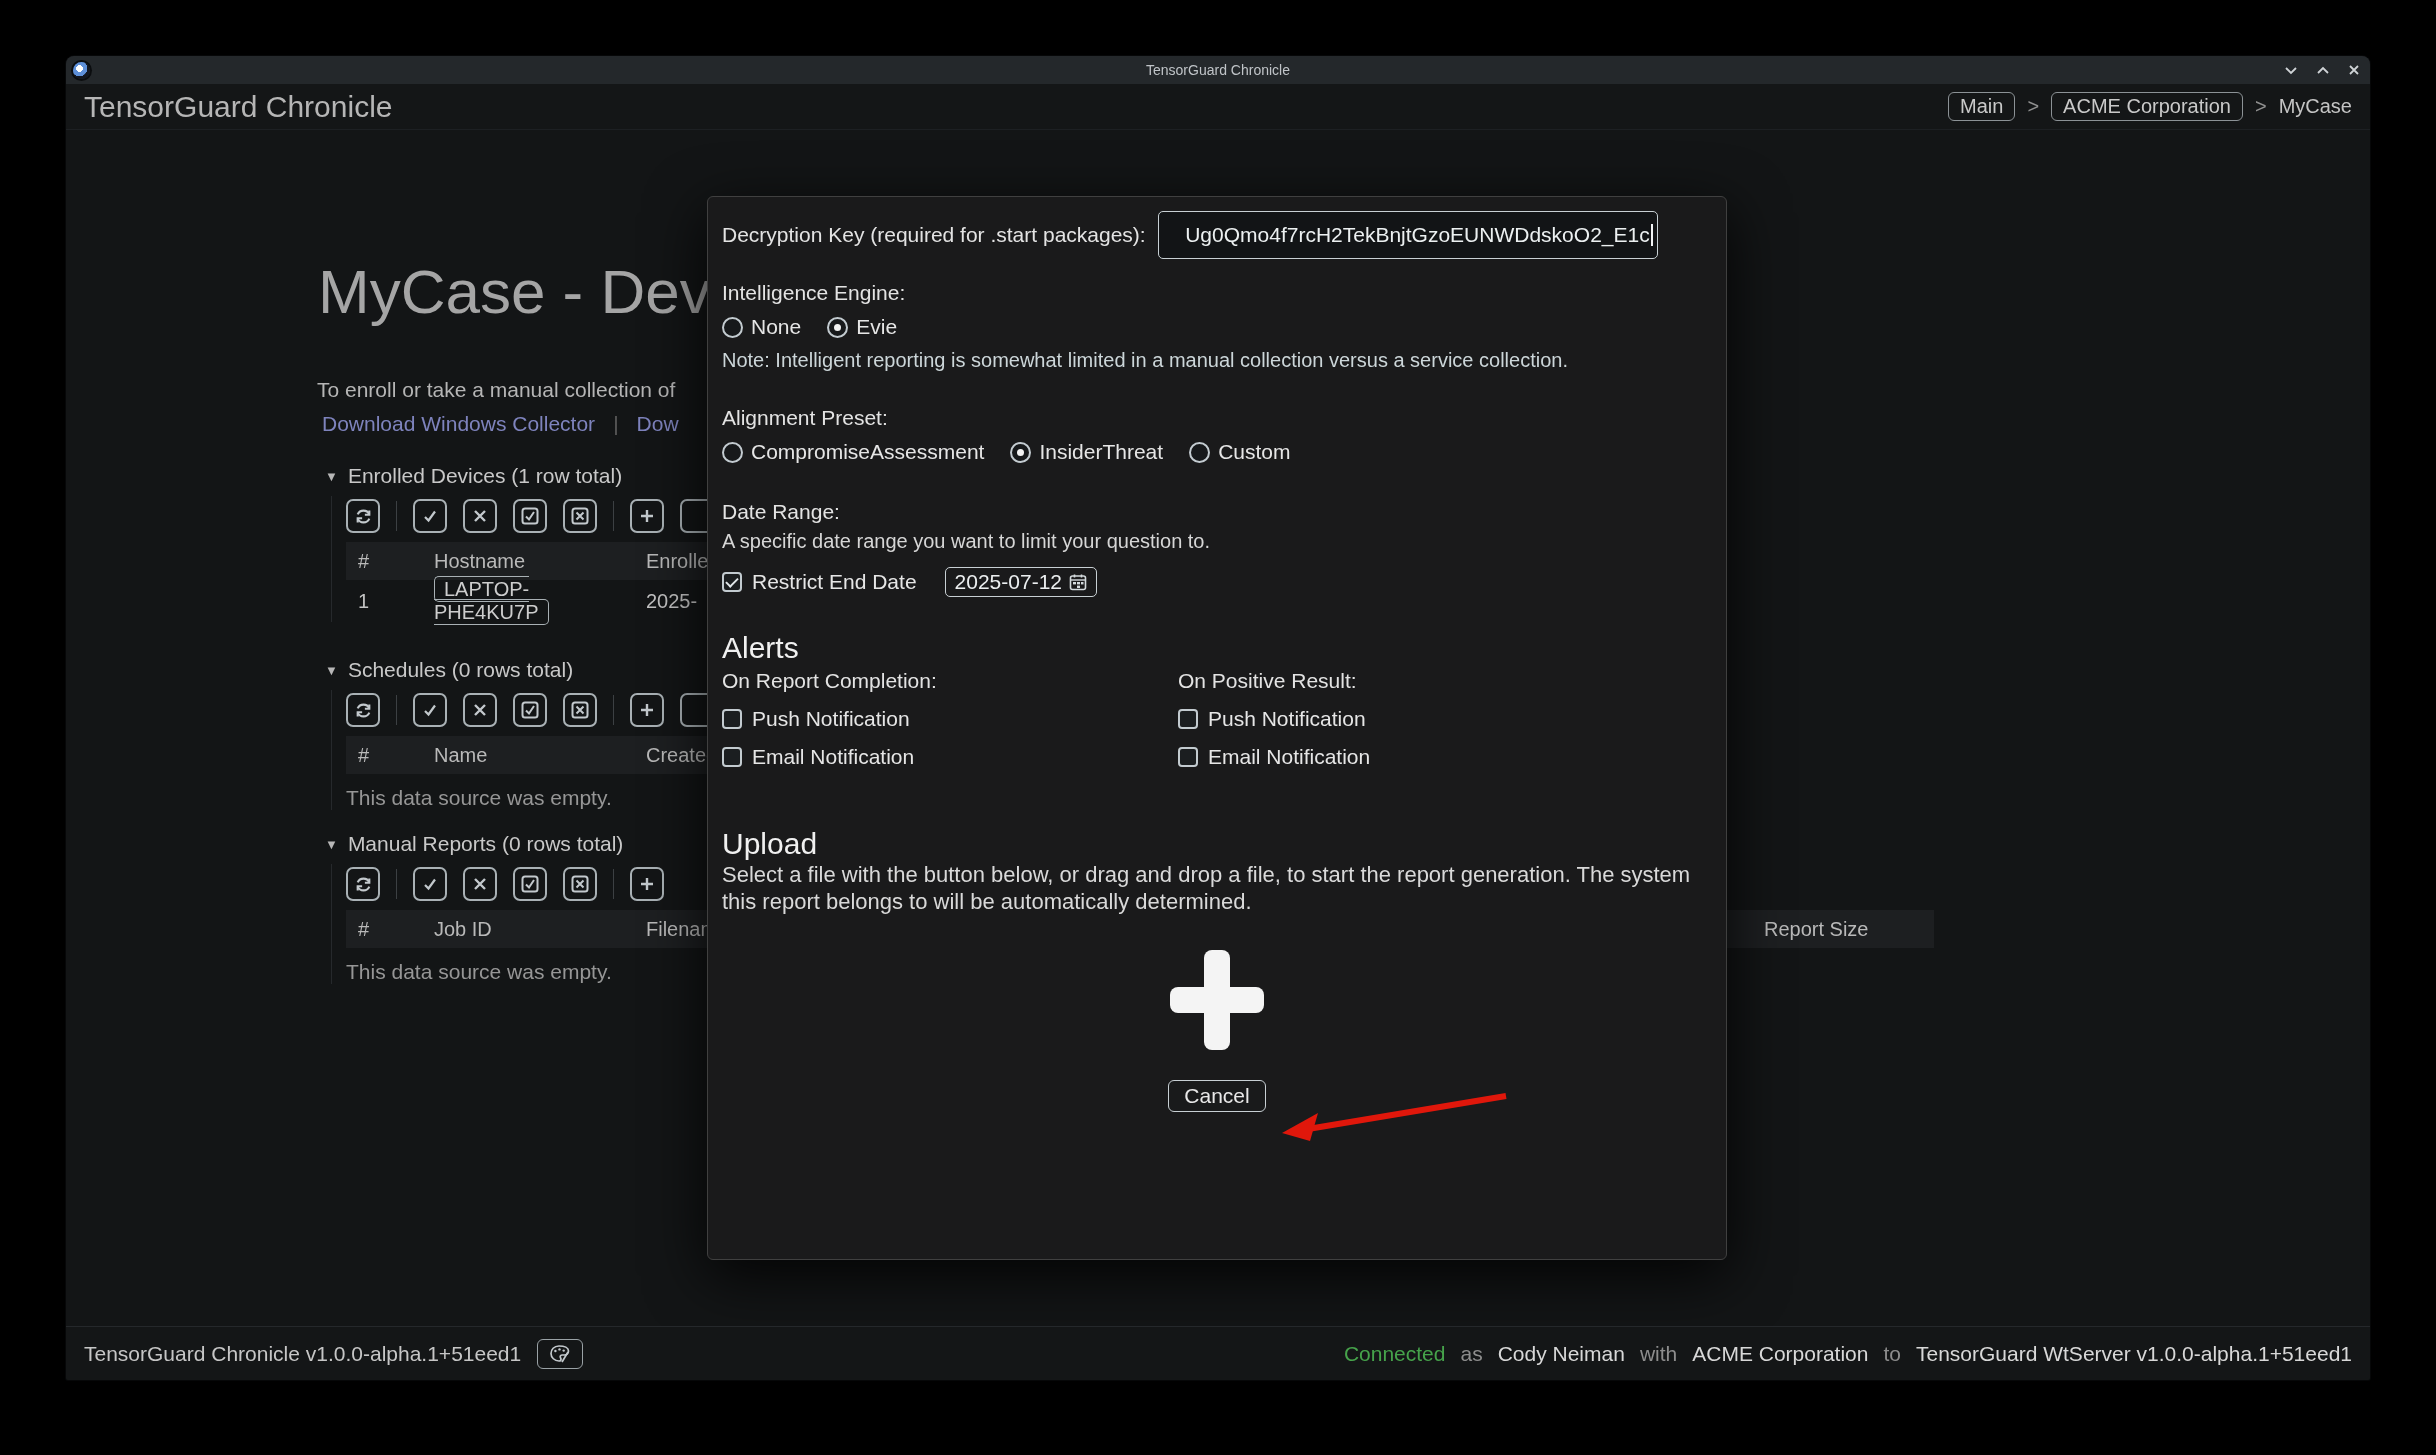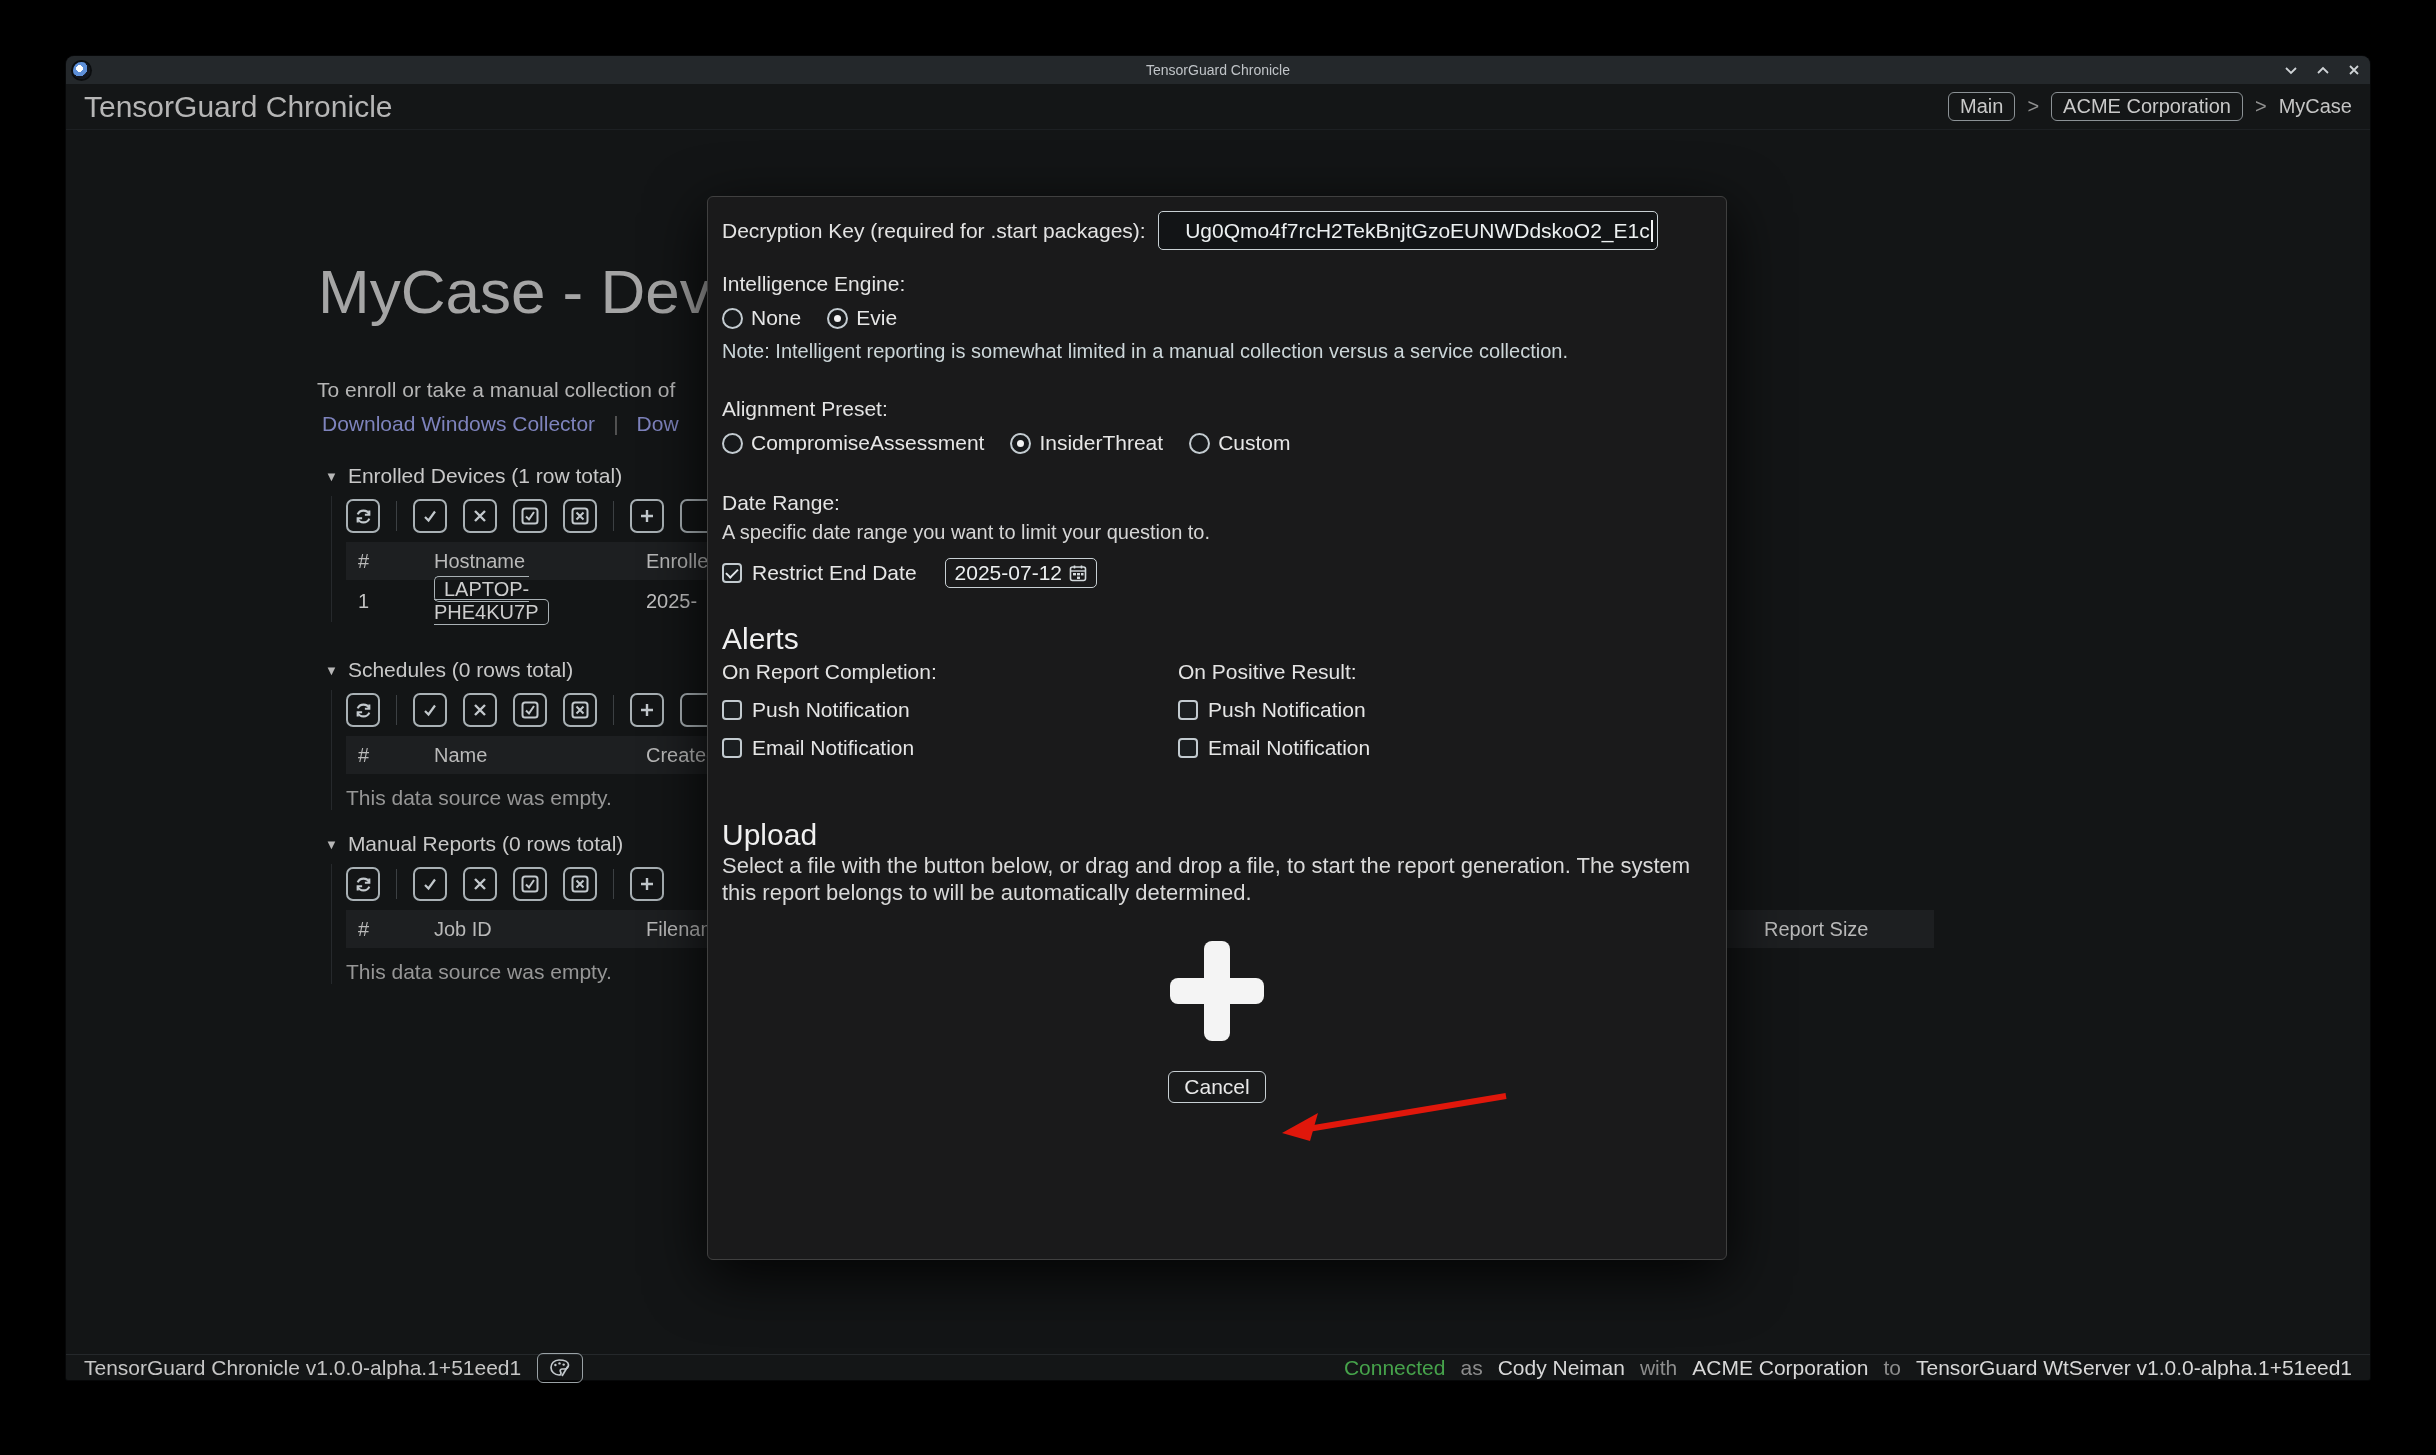--- a/index.html
+++ b/index.html
@@ -63,21 +63,21 @@
   
   .modal { position:absolute; left:641px; top:140px; width:1020px; height:1064px;
            background:#1a1a1b; border:1px solid #404040; border-radius:6px;
            box-shadow:0 16px 60px rgba(0,0,0,.85); padding:14px 14px 0 14px; overflow:hidden; }
   .m-h1 { font-size:33px; color:#f0f0f0; font-weight:400; margin:2px 0 22px 0; }
   .m-h2 { font-size:30px; color:#f0f0f0; font-weight:400; }
   .m-label { font-size:21px; color:#e3e3e3; }
   .m-note { font-size:20px; color:#ccd6d9; margin-top:10px; }
 
   .decrypt-row { display:flex; align-items:center; gap:12px; }
-  .decrypt-input { width:500px; height:39px; border:1.5px solid #c8d0d4; border-radius:5px;
+  .decrypt-input { width:500px; height:48px; border:1.5px solid #c8d0d4; border-radius:5px;
                    background:#121416; color:#ecf0f1; font-size:21px;
                    display:flex; align-items:center; justify-content:flex-end;
                    padding:0 4px; white-space:nowrap; overflow:hidden; }
   .caret { width:2px; height:22px; background:#f2f4f5; margin-left:1px; flex:none; }
 
   .radio-row { display:flex; align-items:flex-end; gap:26px; margin-top:10px; }
   .radio-opt { display:flex; align-items:center; gap:8px; font-size:21px; color:#e6e6e6; }
   .radio { width:21px; height:21px; border:2px solid #c3cbd0; border-radius:50%;
            background:#17191b; position:relative; flex:none; }
   .radio.selected::after { content:""; position:absolute; inset:5px; background:#f2f2f2; border-radius:50%; }
@@ -104,21 +104,21 @@
   .plus-btn::after  { content:""; position:absolute; top:0; bottom:0; left:34px; width:26px;
                       background:#f4f4f4; border-radius:8px; }
 
   .anno-arrow { position:absolute; left:570px; top:888px; }
 
   .cancel-wrap { margin-top:30px; display:flex; justify-content:center; }
   .cancel-btn { border:1.5px solid #c8d0d4; border-radius:6px; background:#191a1b;
                 color:#e8e8e8; font-size:21px; padding:3px 15px; }
 
   
-  .statusbar { position:absolute; left:0; right:0; bottom:0; height:26px; background:#141617;
+  .statusbar { position:absolute; left:0; right:0; bottom:0; height:54px; background:#141617;
                border-top:1px solid #25282b; border-radius:0 0 2px 2px;
                display:flex; align-items:center; justify-content:space-between; padding:0 18px;gap:48px; }
   .sb-left { display:flex; align-items:center; gap:16px; font-size:21px; color:#c6c6c6; }
   .palette-btn { width:46px; height:30px; border:1.5px solid #9aa2a6; border-radius:6px;
                  display:flex; align-items:center; justify-content:center; background:transparent; }
   .sb-right { display:flex; align-items:center; gap:15px; font-size:21px; }
   .sb-dim { color:#8d8d8d; }
   .sb-val { color:#d8d8d8; }
   .sb-green { color:#46a34b; }
 </style>

